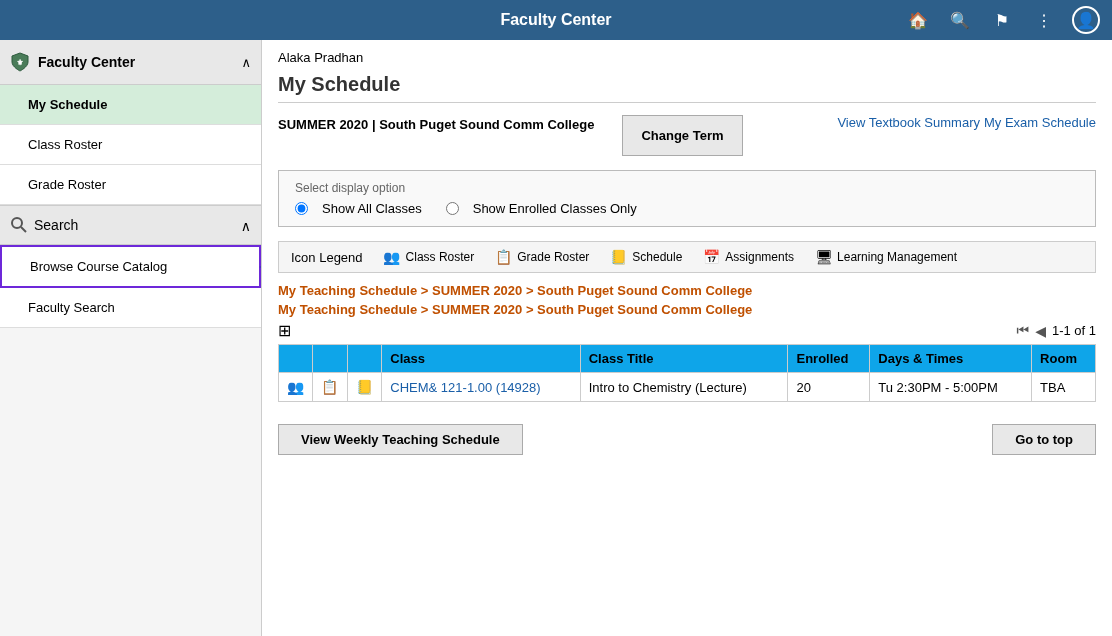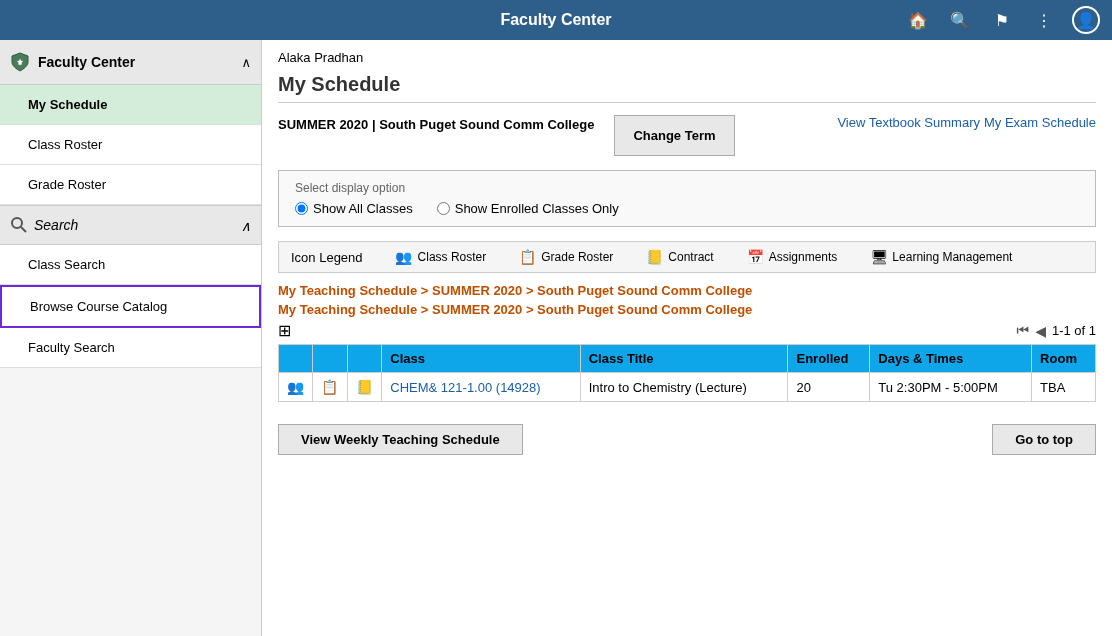--- a/index.html
+++ b/index.html
@@ -89,21 +89,20 @@
       background: #e8e8e8;
       border-bottom: 1px solid #ccc;
       border-top: 1px solid #ccc;
       padding: 10px 10px;
       display: flex;
       align-items: flex-end;
       justify-content: space-between;
       cursor: pointer;
       font-size: 14px;
       font-weight: normal;
-      font-style: italic;
     }
     .sidebar-section-header-left {
       display: flex;
       align-items: center;
       gap: 6px;
     }
 
     .sidebar-item.highlighted {
       background: white;
       border: 2px solid #6d28d9;
@@ -136,21 +135,21 @@
       font-weight: bold;
       color: #333;
       border-bottom: 1px solid #ccc;
       padding-bottom: 6px;
       margin-bottom: 12px;
     }
 
     .schedule-info-row {
       display: flex;
       align-items: flex-start;
-      gap: 20px;
+      gap: 28px;
       margin-bottom: 14px;
     }
     .schedule-term {
       font-weight: bold;
       font-size: 13px;
       line-height: 1.5;
     }
     .change-term-btn {
       background: #e8e8e8;
       border: 1px solid #aaa;
@@ -191,30 +190,30 @@
       display: block;
     }
     .radio-group {
       display: flex;
       align-items: center;
       gap: 24px;
     }
     .radio-label {
       display: flex;
       align-items: center;
-      gap: 5px;
+      gap: 14px;
       font-size: 13px;
       cursor: pointer;
     }
 
     
     .icon-legend-bar {
       display: flex;
       align-items: center;
-      gap: 34px;
+      gap: 22px;
       border: 1px solid #ccc;
       background: #f5f5f5;
       padding: 7px 12px;
       margin-bottom: 10px;
       flex-wrap: wrap;
     }
     .icon-legend-item {
       display: flex;
       align-items: center;
       gap: 5px;
@@ -356,23 +355,20 @@
       <div class="sidebar-section-header-left">
         <svg width="18" height="18" viewBox="0 0 18 18">
           <circle cx="7" cy="7" r="5" fill="none" stroke="#555" stroke-width="2"></circle>
           <line x1="11" y1="11" x2="16" y2="16" stroke="#555" stroke-width="2"></line>
         </svg>
         <span>Search</span>
       </div>
       <span>∧</span>
     </div>
 
-    <div class="sidebar-item">
-      <span>Class Search</span>
-    </div>
 
     <div class="sidebar-item highlighted" style="position:relative;">
       <span>Browse Course Catalog</span>
       
       <svg class="blue-arrow" width="34" height="20" viewBox="0 0 34 20">
         <polygon points="34,0 34,20 0,10" fill="#2244aa"></polygon>
       </svg>
     </div>
 
     <div class="sidebar-item">
@@ -419,21 +415,21 @@
       <div class="icon-legend-item">
         <span class="legend-icon">👥</span>
         <span>Class Roster</span>
       </div>
       <div class="icon-legend-item">
         <span class="legend-icon">📋</span>
         <span>Grade Roster</span>
       </div>
       <div class="icon-legend-item">
         <span class="legend-icon">📒</span>
-        <span>Contract</span>
+        <span>Schedule</span>
       </div>
       <div class="icon-legend-item">
         <span class="legend-icon">📅</span>
         <span>Assignments</span>
       </div>
       <div class="icon-legend-item">
         <span class="legend-icon">🖥</span>
         <span>Learning Management</span>
       </div>
     </div>

